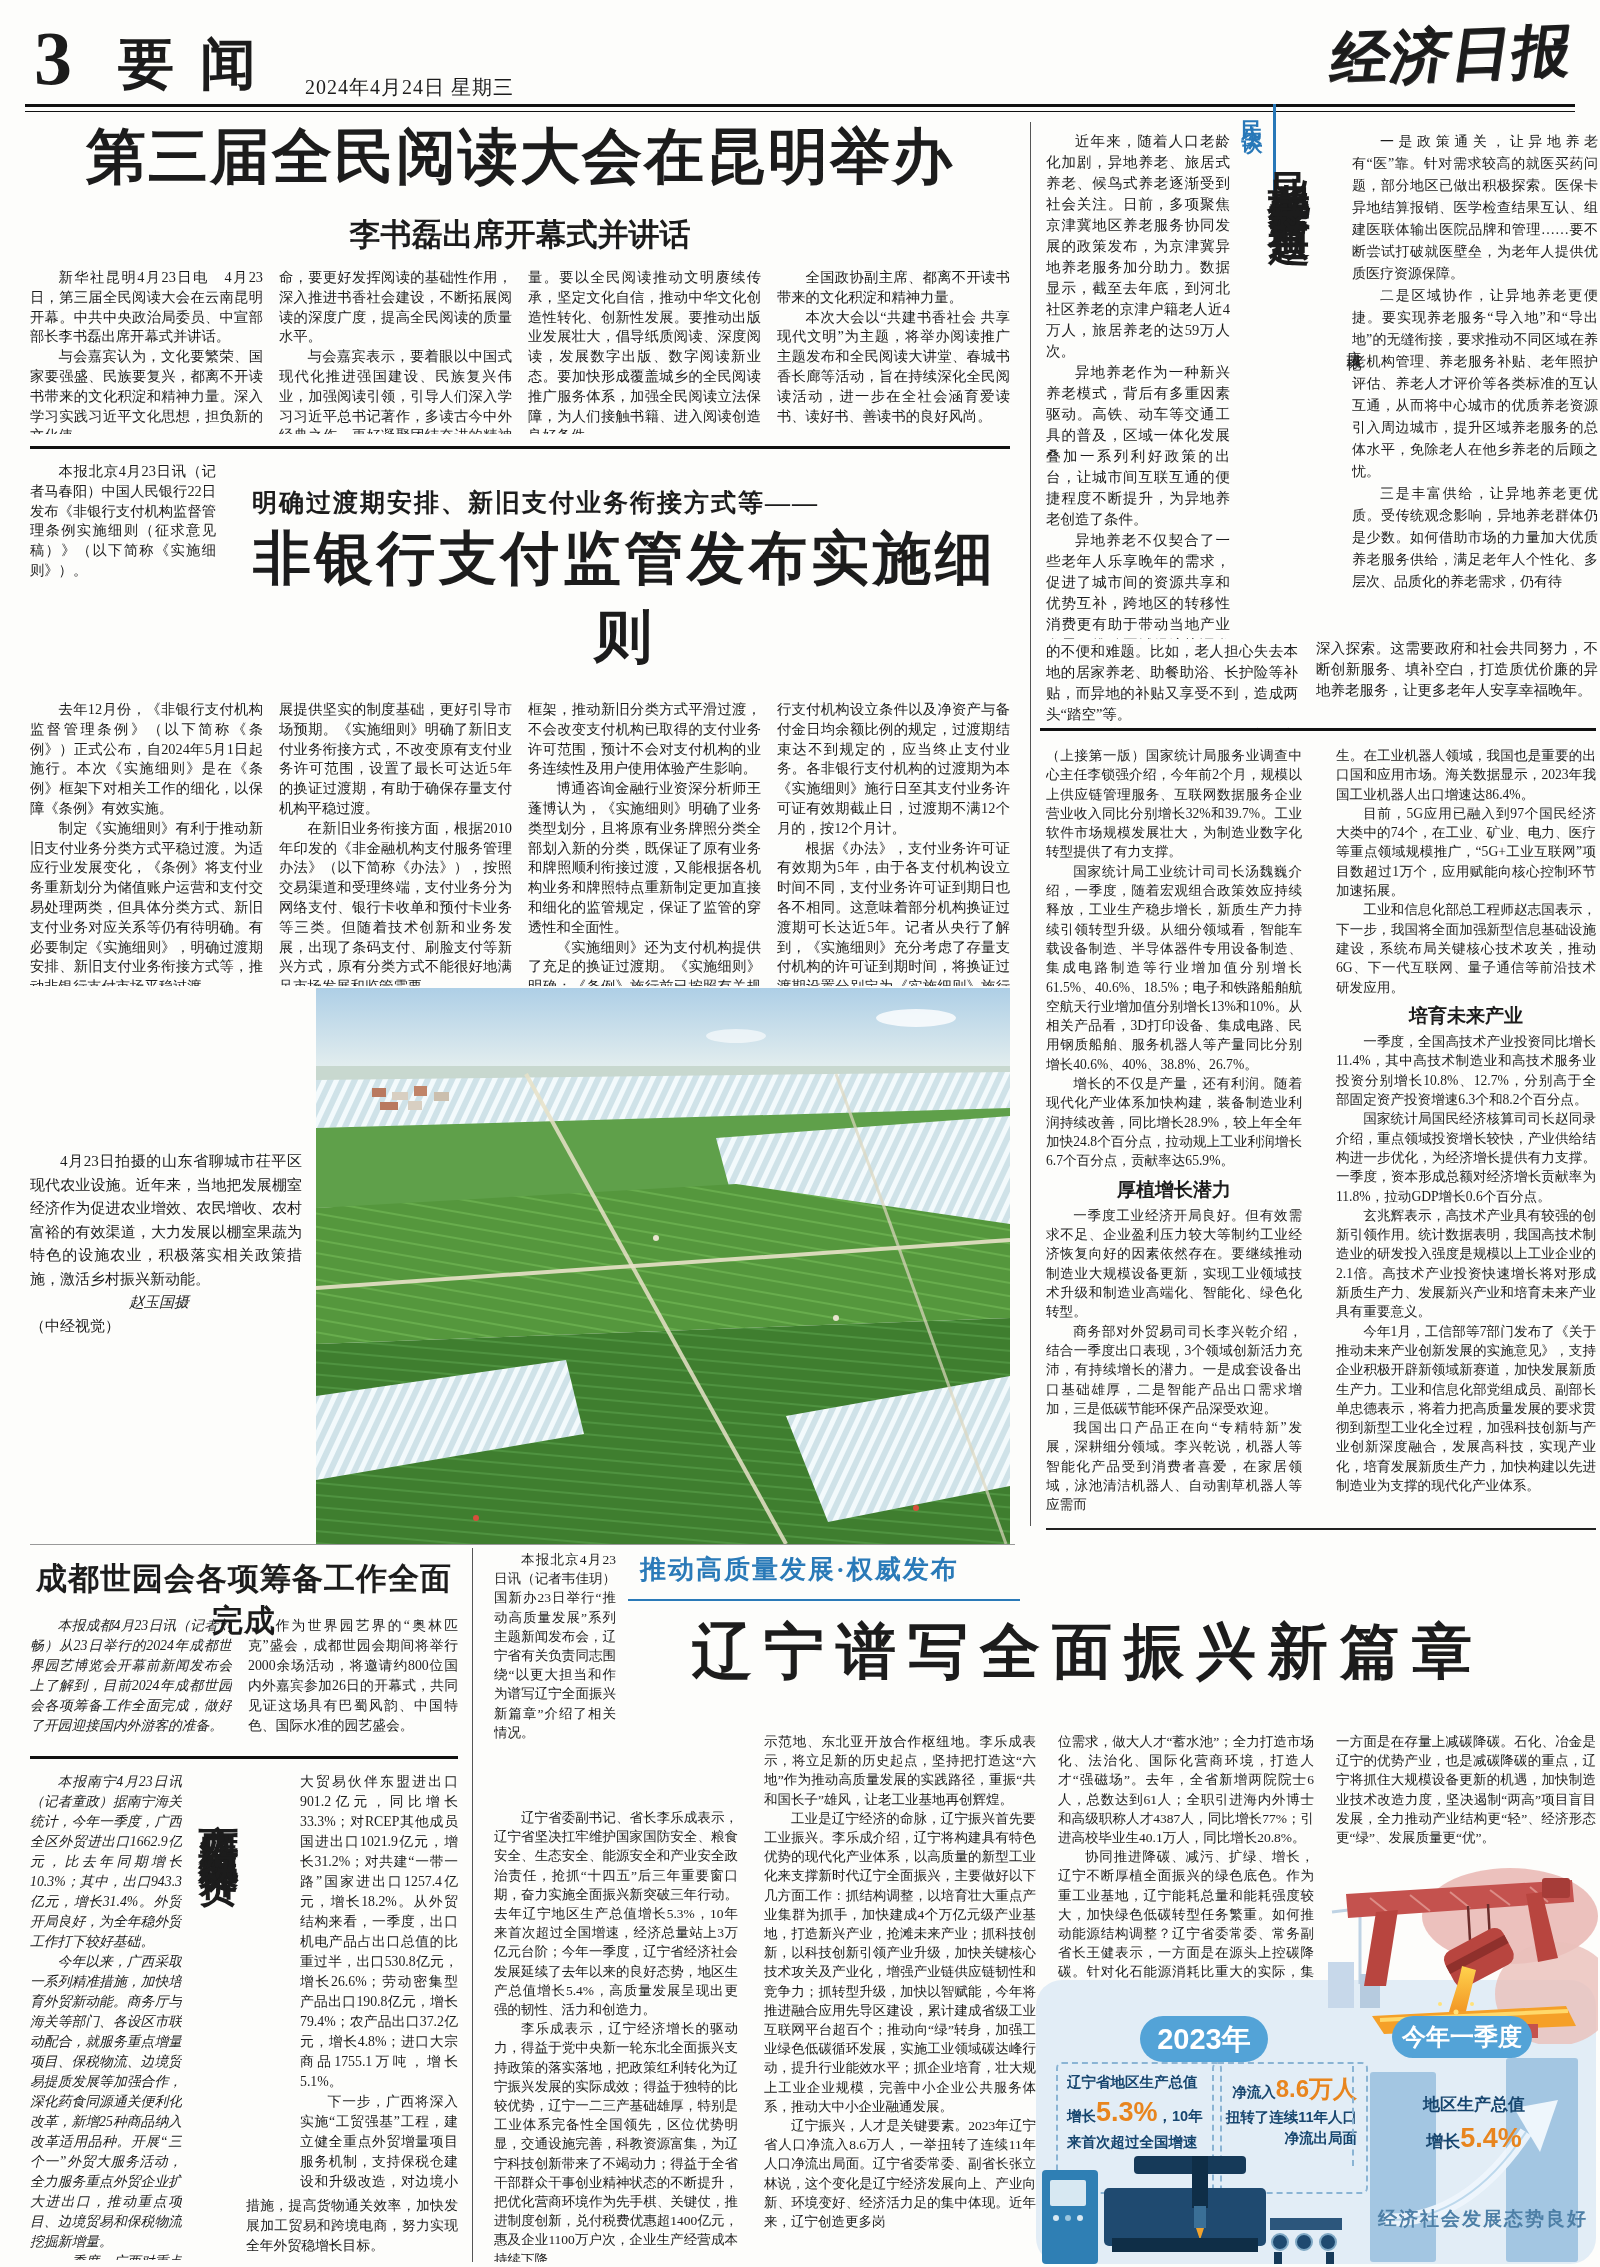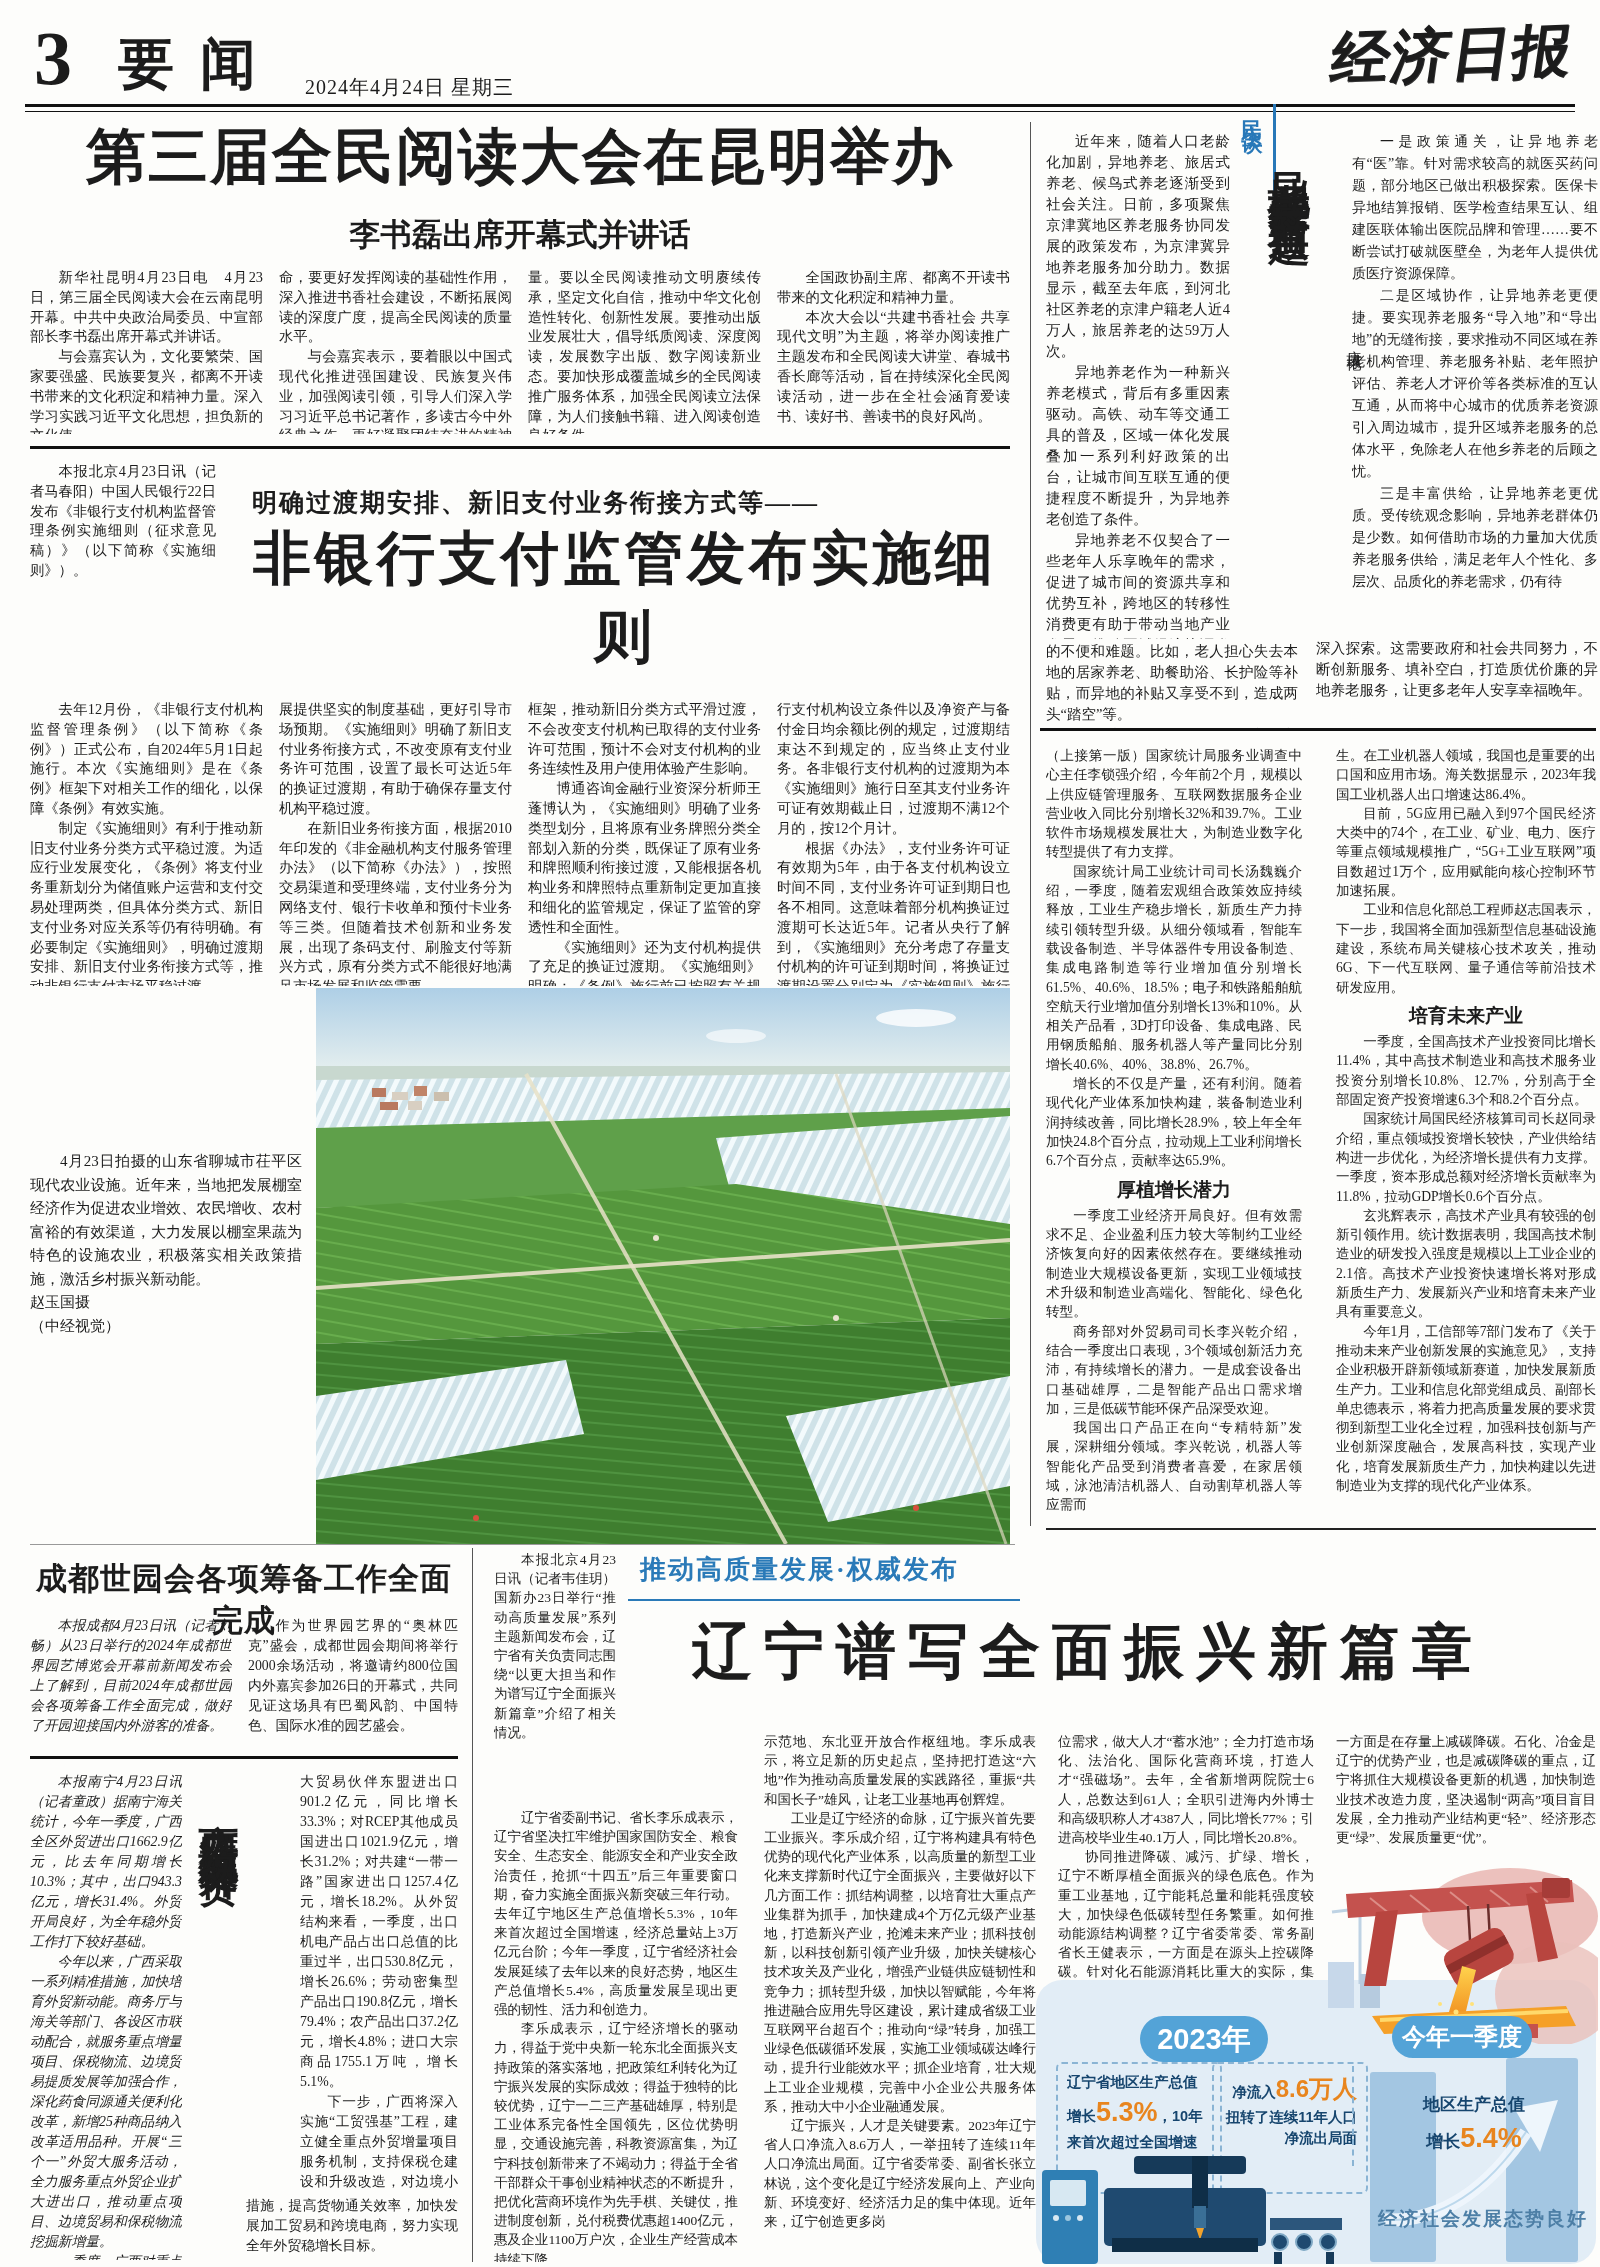--- a/index.html
+++ b/index.html
@@ -35,21 +35,21 @@
   .cols>div{flex:1;overflow:hidden;}
   .clip{overflow:hidden;}
   .subhead{font-size:19px;font-weight:bold;text-align:center;text-indent:0;margin:9px 0 7px 0;}
   .ms-label{writing-mode:vertical-rl;font-size:21px;font-weight:bold;color:#2878b8;
             border-right:3px solid #2878b8;padding-right:7px;letter-spacing:6px;}
   .ms-head{writing-mode:vertical-rl;font-size:42px;font-weight:900;letter-spacing:6px;line-height:1;}
   .ms-author{writing-mode:vertical-rl;font-size:15px;letter-spacing:3px;color:#222;}
   .gx-head{writing-mode:vertical-rl;font-size:40px;font-weight:900;letter-spacing:5px;line-height:1;}
   
   .cap{font-size:15px;line-height:23.5px;}
-  .credit{text-align:left;text-indent:0;padding-right:14px;}
+  .credit{text-align:center;text-indent:0;padding-right:14px;font-style:italic;}
   .credit2{text-indent:0;}
   
   .ig-bg{background:#e2edf6;border-radius:26px;}
   .pill{background:#53a3d7;color:#fff;font-weight:bold;text-align:center;border-radius:26px;
         font-family:"Liberation Sans",sans-serif;}
   .statbox{border:2px dashed #8ab4d4;border-radius:6px;padding:8px 9px;
            font-family:"Liberation Sans",sans-serif;font-size:14.5px;line-height:1.45;
            color:#16456e;font-weight:bold;}
   .big-orange{color:#e8851e;font-size:27px;font-weight:900;}
   .big-orange2{color:#e8851e;font-size:24px;font-weight:900;}

